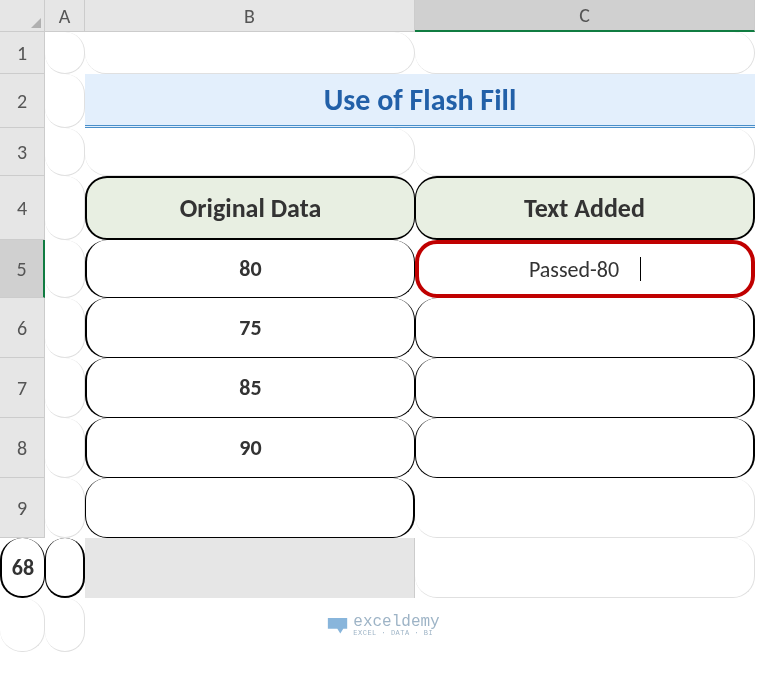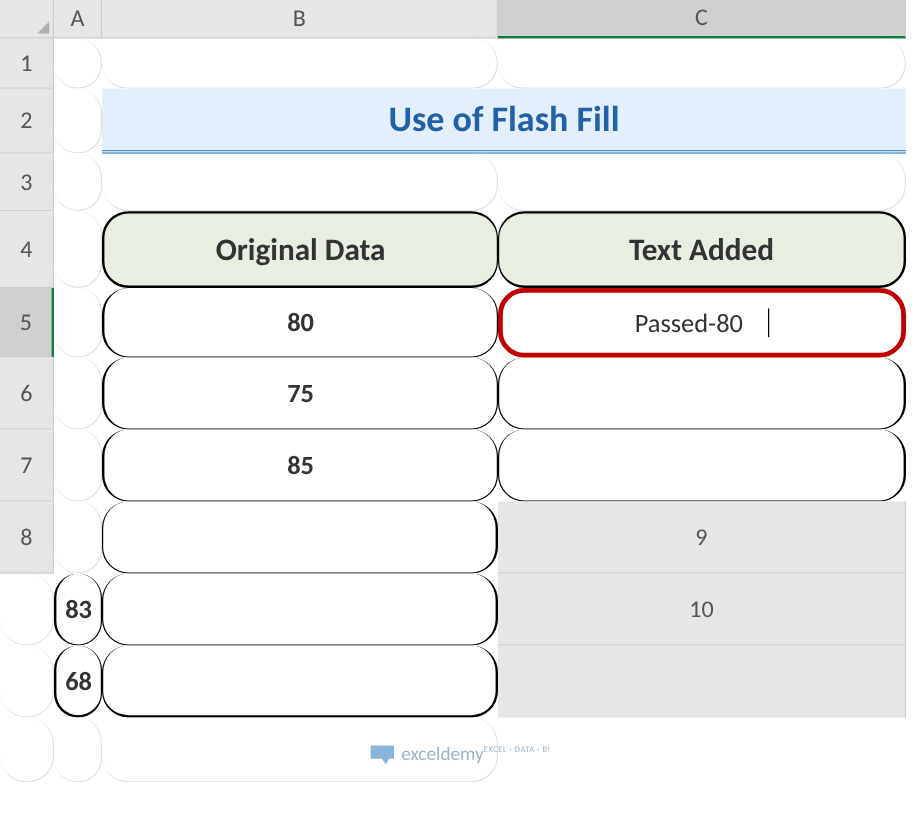--- a/index.html
+++ b/index.html
@@ -134,22 +134,23 @@
       font-size: 14px;
     }
     .watermark-icon {
       width: 20px;
       height: 16px;
       background: #4a8fc9;
       clip-path: polygon(0 0, 100% 0, 100% 70%, 80% 70%, 65% 100%, 50% 70%, 0 70%);
     }
     .watermark-text {
       display: flex;
-      flex-direction: row;
+      flex-direction: column;
       line-height: 1;
+      font-family: Liberation Mono, monospace;
     }
     .watermark-main {
       font-size: 16px;
       font-weight: 500;
     }
     .watermark-sub {
       font-size: 7px;
       letter-spacing: 0.5px;
     }
     .row-header.partial {
@@ -198,28 +199,27 @@
   <div class="cell data-cell left">75</div>
   <div class="cell data-cell right"></div>
 
   <div class="row-header">7</div>
   <div class="cell"></div>
   <div class="cell data-cell left">85</div>
   <div class="cell data-cell right"></div>
 
   <div class="row-header">8</div>
   <div class="cell"></div>
+  <div class="cell data-cell left">90</div>
   <div class="cell data-cell right"></div>
 
   <div class="row-header">9</div>
   <div class="cell"></div>
-  <div class="cell data-cell left">83</div>
-  <div class="cell data-cell right"></div>
-
-  <div class="row-header">10</div>
+  <div class="cell data-cell right"></div>
+
   <div class="cell"></div>
   <div class="cell data-cell left" style="border-bottom:2px solid #000">68</div>
   <div class="cell data-cell right" style="border-bottom:2px solid #000"></div>
 
   <div class="row-header partial"></div>
   <div class="cell"></div>
   <div class="cell"></div>
   <div class="cell"></div>
 </div>
 

